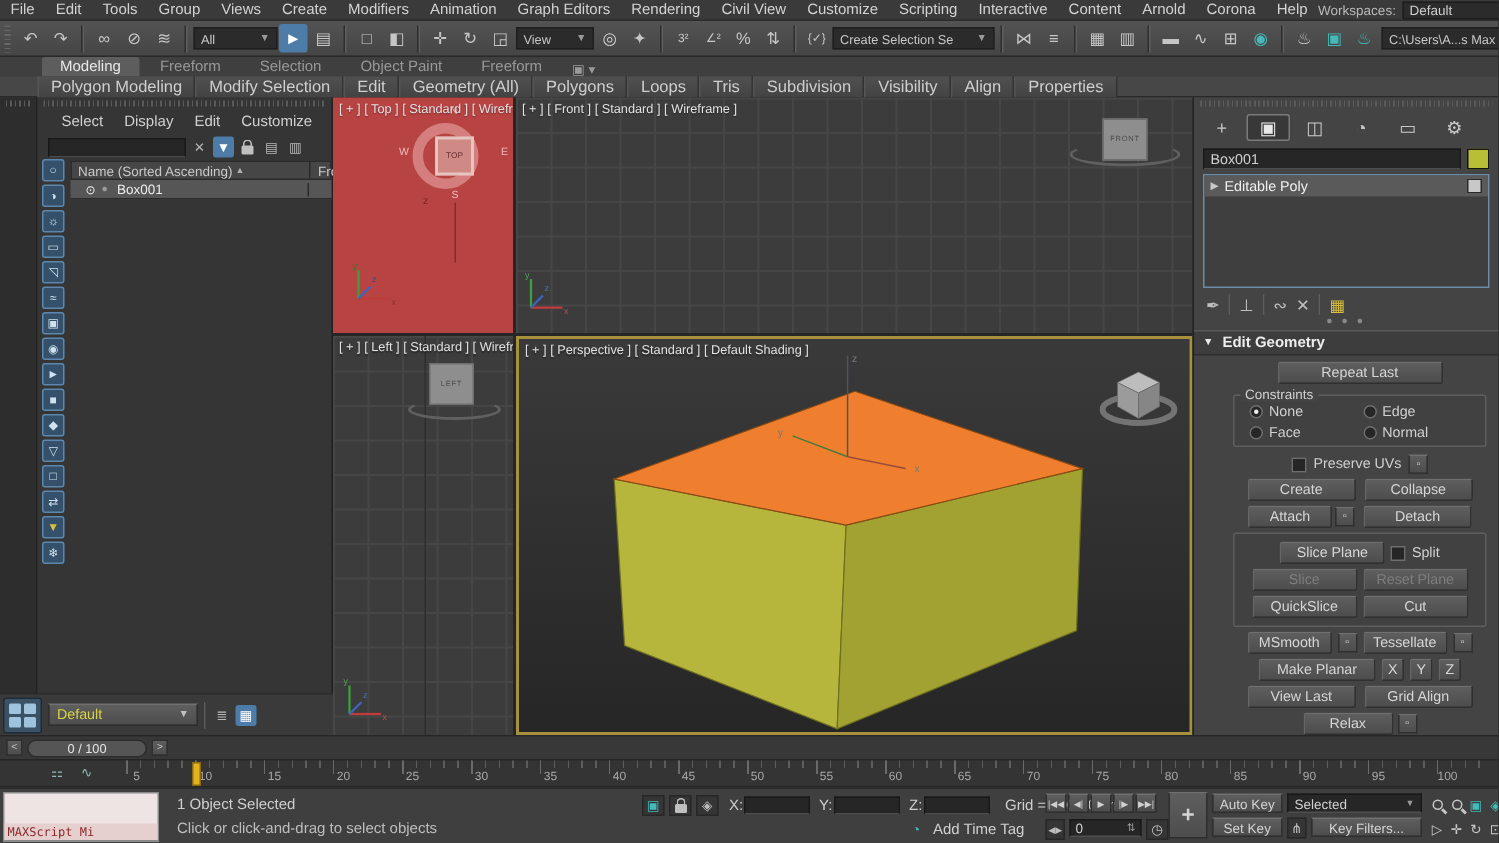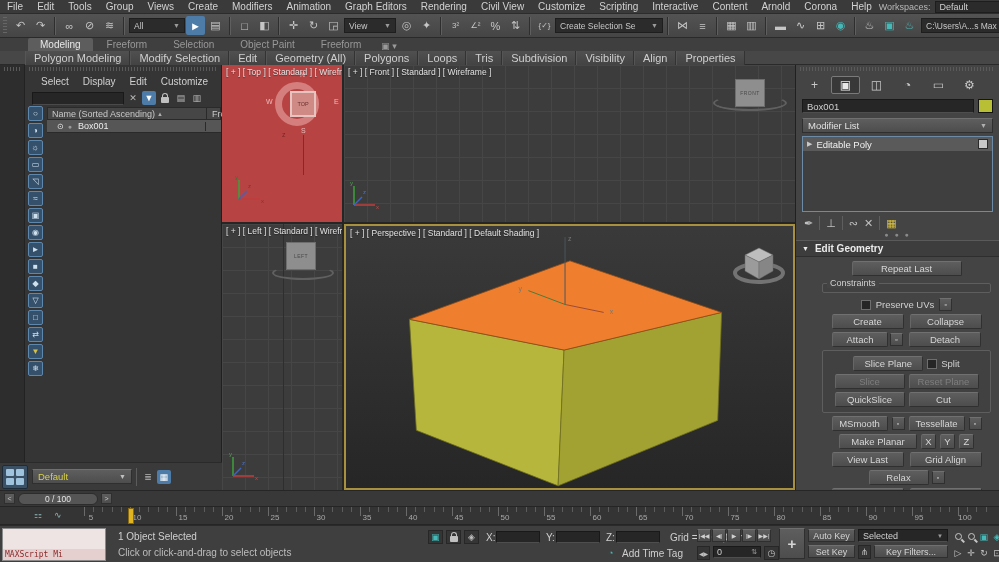--- a/index.html
+++ b/index.html
@@ -371,24 +371,20 @@
         <span class="ctab">◔</span>
         <span class="ctab">▭</span>
         <span class="ctab">⚙</span>
       </div>
     <div class="namerow">
       <div class="field" style="flex:1;height:14px;">
           <span>Box001</span>
         </div>
       <div class="swatch"></div>
     </div>
-    <div class="modlist">
-      <span>Modifier List</span>
-      <span class="car">▼</span>
-    </div>
     <div class="stackbox">
       <div class="stackrow">
         <span style="font-size:7px;color:#c8c8c8;">▶</span>
         <span>Editable Poly</span>
         <span style="margin-left:auto;width:10px;height:10px;background:#c8c8c8;border:1px solid #2a2a2a;"></span>
       </div>
     </div>
     <div class="stackicons">
         <span>✒</span>
         <span class="sisep"></span>
@@ -404,20 +400,38 @@
     <div class="rohead">
       <span style="font-size:7px;">▼</span>
       <span>Edit Geometry</span>
     </div>
 
     <div class="robody">
       <div class="btn" style="width:110px;align-self:center;">Repeat Last</div>
 
       <div class="group" style="margin-top:4px;padding:5px 6px 3px 10px;">
         <span class="group-label">Constraints</span>
+        <div style="display:grid;grid-template-columns:1fr 1fr;row-gap:3px;">
+          <label style="display:flex;align-items:center;gap:4px;">
+              <span class="radio on"></span>
+              <span class="lbl">None</span>
+            </label>
+          <label style="display:flex;align-items:center;gap:4px;">
+              <span class="radio"></span>
+              <span class="lbl">Edge</span>
+            </label>
+          <label style="display:flex;align-items:center;gap:4px;">
+              <span class="radio"></span>
+              <span class="lbl">Face</span>
+            </label>
+          <label style="display:flex;align-items:center;gap:4px;">
+              <span class="radio"></span>
+              <span class="lbl">Normal</span>
+            </label>
+        </div>
       </div>
 
       <div style="display:flex;align-items:center;justify-content:center;gap:5px;margin-top:2px;">
         <span class="chk"></span>
         <span class="lbl">Preserve UVs</span>
         <span class="setbox">▫</span>
       </div>
 
       <div class="pair">
         <div class="btn">Create</div>

